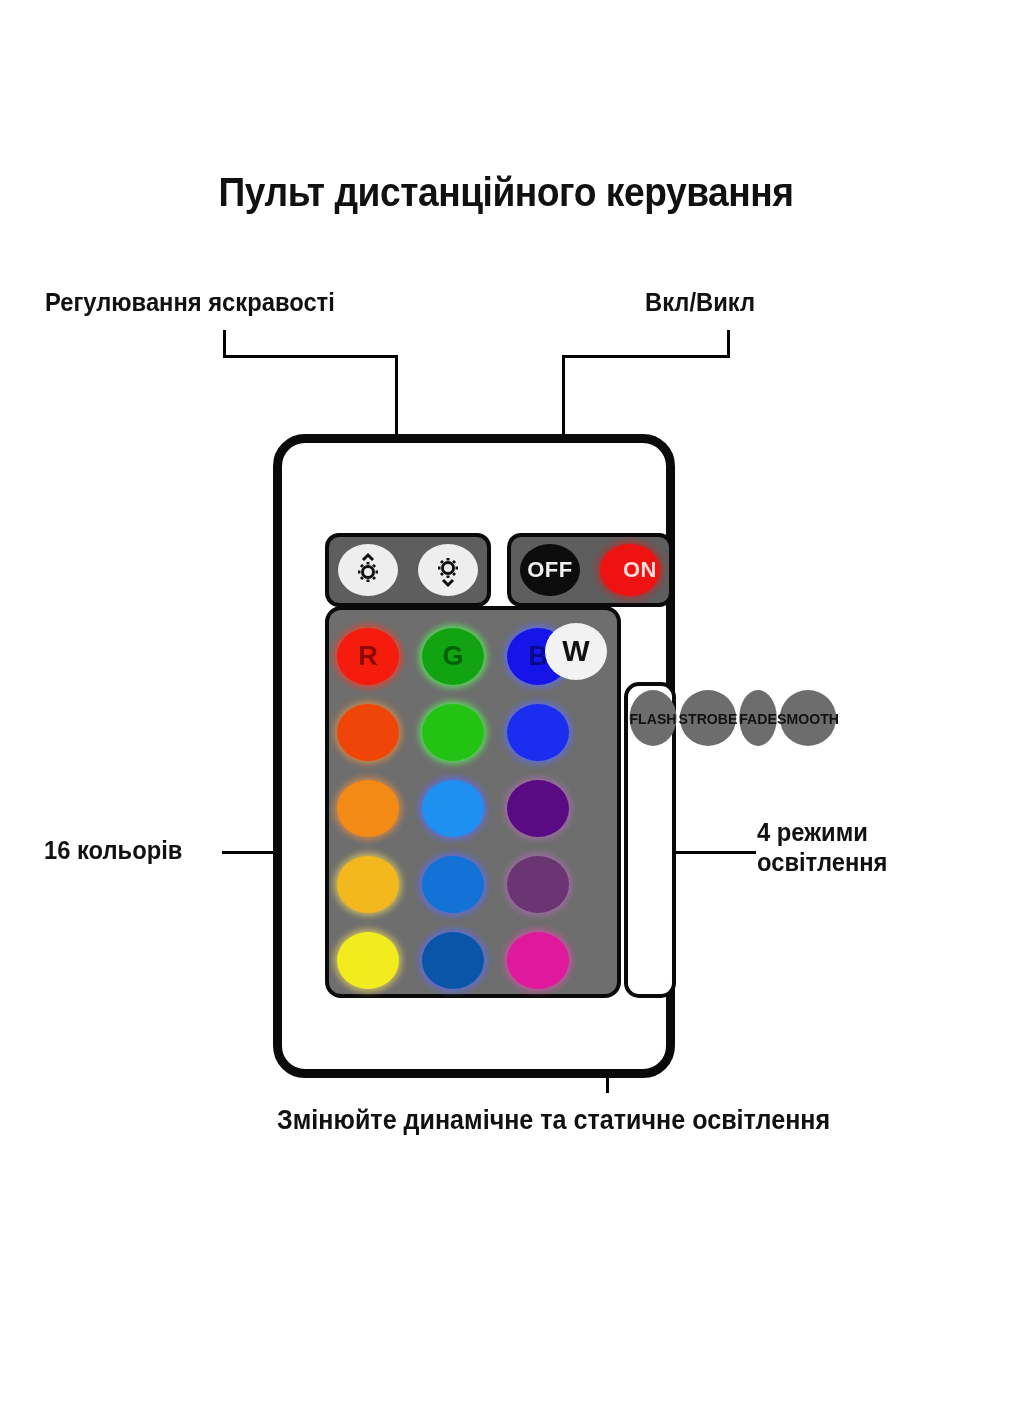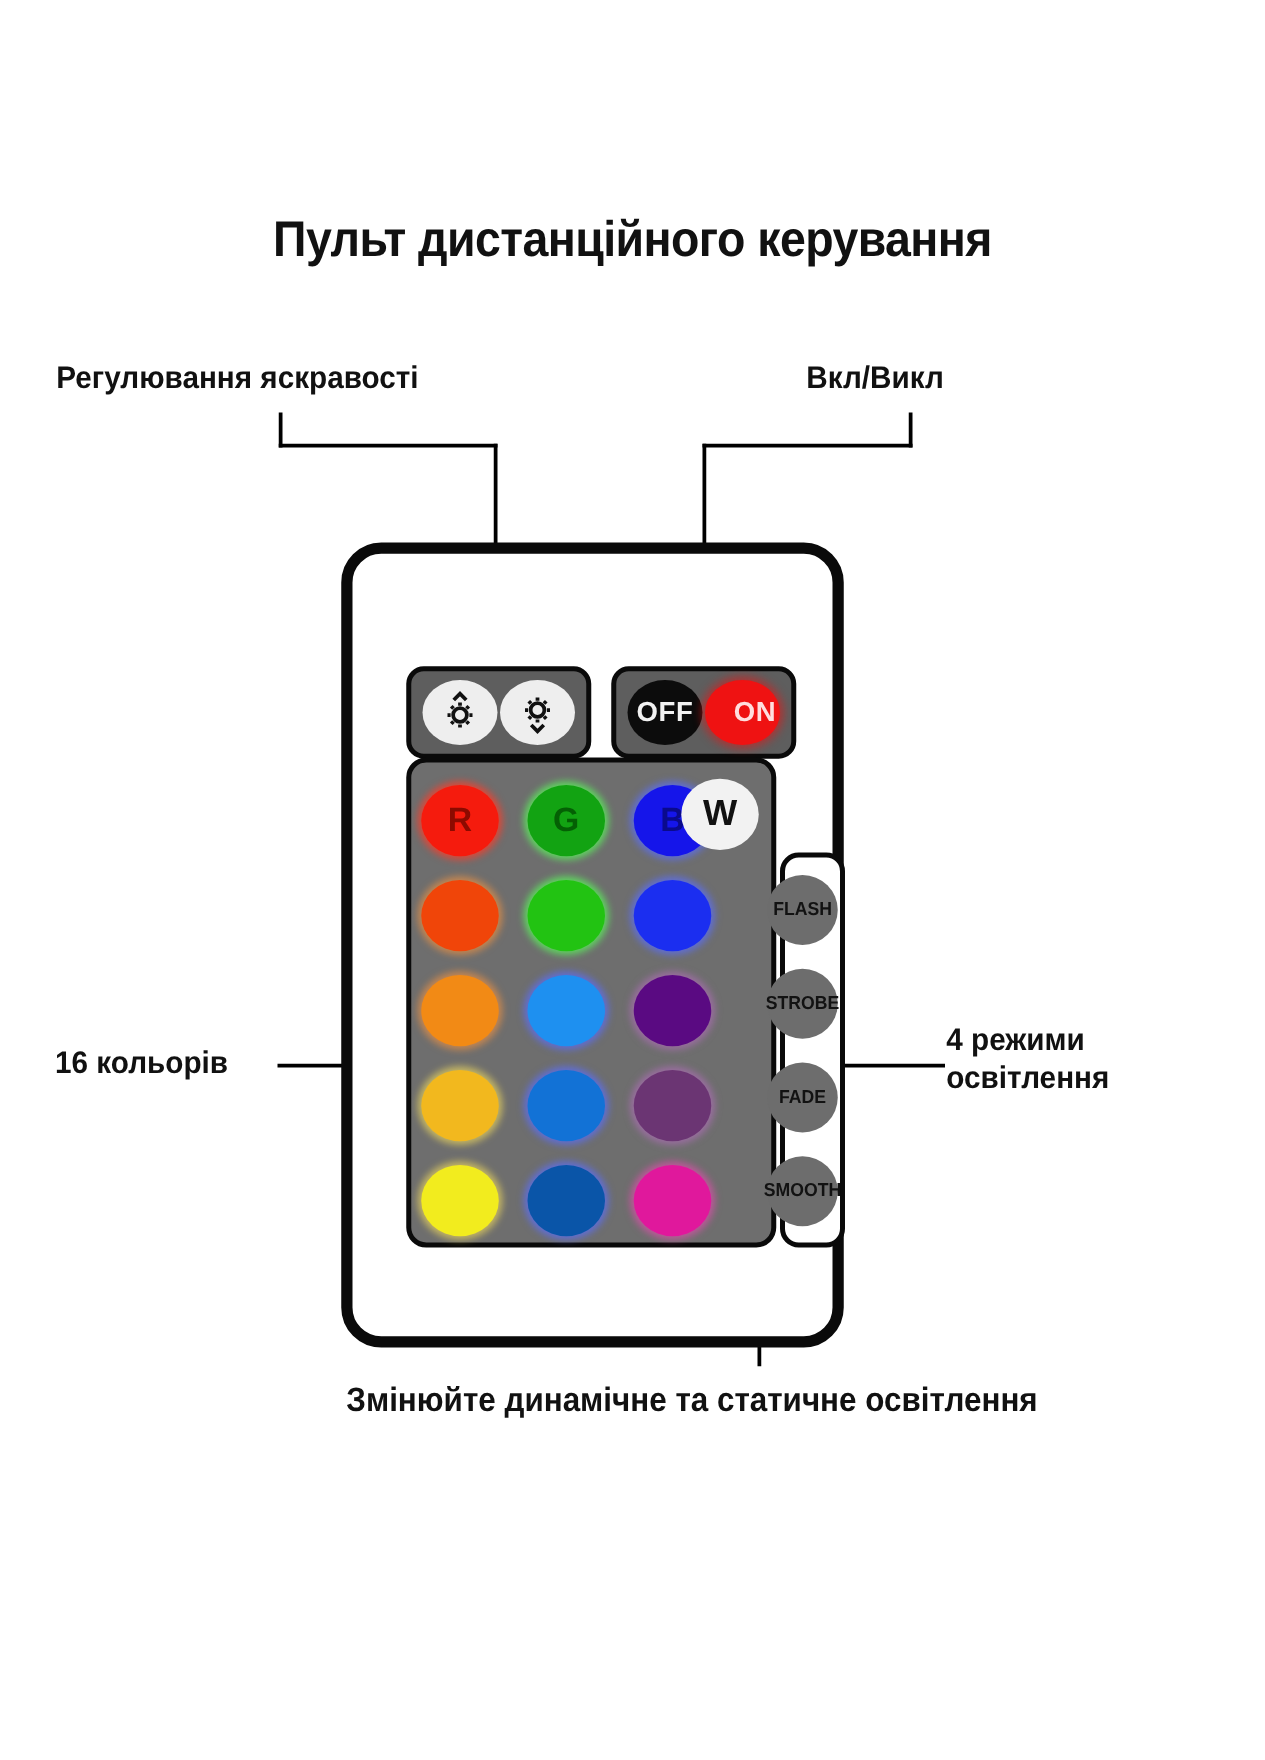--- a/index.html
+++ b/index.html
@@ -131,21 +131,21 @@
     top: 90px;
     display: flex;
     gap: 16px;
   }
   .pad {
     background: #5e5e5e;
     border: 4px solid #0a0a0a;
     border-radius: 14px;
     padding: 7px 9px;
     display: flex;
-    gap: 2px;
+    gap: 20px;
     box-sizing: border-box;
   }
   .btn-round {
     width: 60px;
     height: 52px;
     border-radius: 50%;
     display: flex;
     align-items: center;
     justify-content: center;
     font-weight: bold;
@@ -231,23 +231,23 @@
     position: absolute;
     left: 342px;
     top: 239px;
     width: 52px;
     height: 316px;
     background: #ffffff;
     border: 4px solid #0a0a0a;
     border-radius: 15px;
     box-sizing: border-box;
     display: flex;
-    flex-direction: column;
+    flex-direction: row;
     justify-content: space-around;
-    align-items: flex-end;
+    align-items: flex-start;
     padding: 4px 0;
   }
   .mode-btn {
     width: 60px;
     height: 56px;
     border-radius: 50%;
     background: #6d6d6d;
     color: #121212;
     font-size: 15px;
     font-weight: bold;

